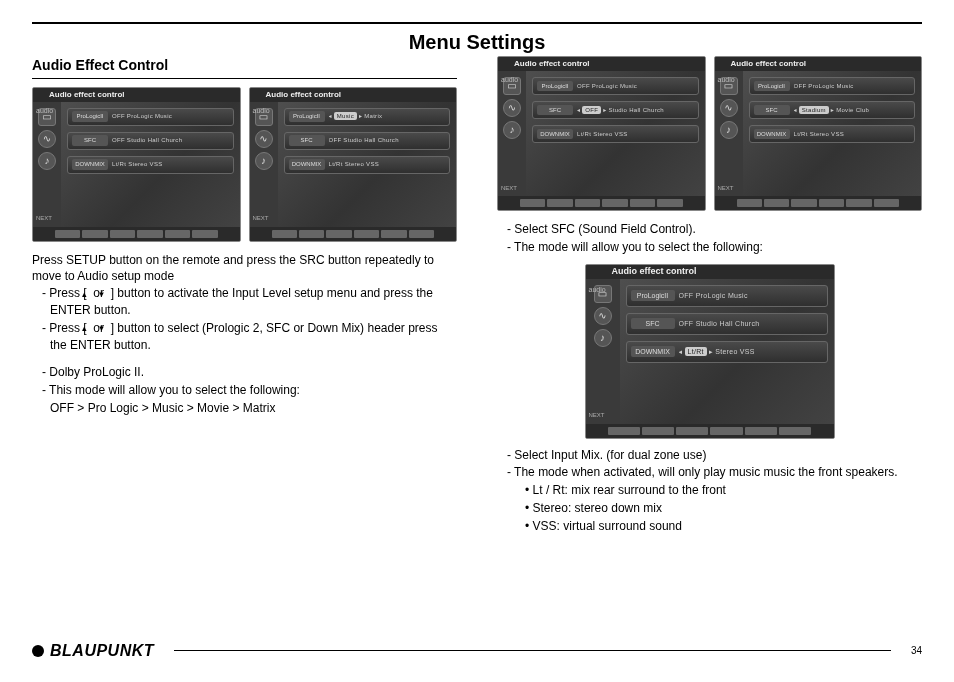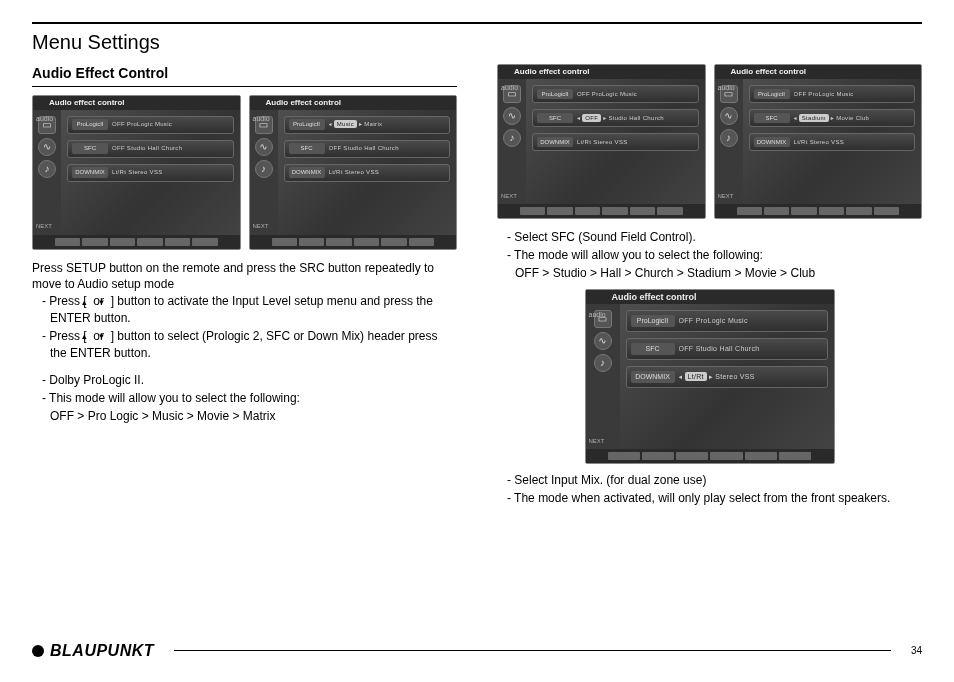--- a/index.html
+++ b/index.html
@@ -1,18 +1,18 @@
 <!DOCTYPE html>
 <html><head>
 <meta charset="utf-8">
 <style>
 *{box-sizing:border-box;margin:0;padding:0}
 body{font-family:Arial,Helvetica,sans-serif;background:#fff;width:954px;height:682px;padding:22px 32px;position:relative;font-size:12px;line-height:1.4;color:#000}
 .hr{border-top:2px solid #000;margin-bottom:4px}
-.page-title{font-size:20px;font-weight:normal;text-align:left;margin-bottom:8px}
+.page-title{font-size:20px;font-weight:bold;text-align:center;margin-bottom:0}
 .cols{display:flex;gap:40px}
 .col{flex:1;min-width:0}
 .section-title{font-size:14px;font-weight:bold;border-bottom:1.5px solid #000;padding-bottom:2px;margin-bottom:8px}
 .shots{display:flex;gap:8px;margin-bottom:10px;justify-content:flex-start}
 .shot{width:210px;height:155px;background:linear-gradient(135deg,#555,#333 60%,#444);border:1px solid #888;border-radius:2px;position:relative;color:#ddd;font-size:7px;overflow:hidden}
 .shot-tbar{height:14px;background:#2a2a2a;display:flex;align-items:center;padding:0 16px;font-weight:bold;font-size:8px;color:#eee}
 .shot-body{display:flex;height:calc(100% - 28px)}
 .shot-side{width:28px;background:#3a3a3a;display:flex;flex-direction:column;align-items:center;gap:4px;padding-top:6px}
 .sic{width:18px;height:18px;border-radius:50%;background:#555;border:1px solid #777;font-size:10px;display:flex;align-items:center;justify-content:center}
 .sic.sq{border-radius:3px}
@@ -212,21 +212,20 @@
             <span class="bb"></span>
             <span class="bb"></span>
           </div>
       </div>
     </div>
 
     <ul class="ul">
       <li>- Select SFC (Sound Field Control).</li>
       <li>- The mode will allow you to select the following:</li>
     </ul>
-    <div style="padding-left:18px">OFF &gt; Studio &gt; Hall &gt; Church &gt; Stadium &gt; Movie &gt; Club</div>
 
     <div class="centered">
 
       <div class="shot big">
         <div class="shot-tbar">Audio effect control</div>
         <div class="audio-lbl" style="top:20px">audio</div>
         <div class="next-lbl">NEXT</div>
         <div class="shot-body">
           <div class="shot-side">
               <span class="sic sq">▭</span>
@@ -254,21 +253,26 @@
             <span class="bb"></span>
             <span class="bb"></span>
             <span class="bb"></span>
             <span class="bb"></span>
           </div>
       </div>
     </div>
 
     <ul class="ul">
       <li>- Select Input Mix. (for dual zone use)</li>
-      <li>- The mode when activated, will only play select from the front speakers.</li>
+      <li>- The mode when activated, will only play music music the front speakers.</li>
+    </ul>
+    <ul class="bul">
+      <li>• Lt / Rt: mix rear surround to the front</li>
+      <li>• Stereo: stereo down mix</li>
+      <li>• VSS: virtual surround sound</li>
     </ul>
   </div>
 </div>
 
 <div class="footer">
   <div class="brand">
       <span class="dot"></span>
       <span>BLAUPUNKT</span>
     </div>
   <div class="line"></div>

